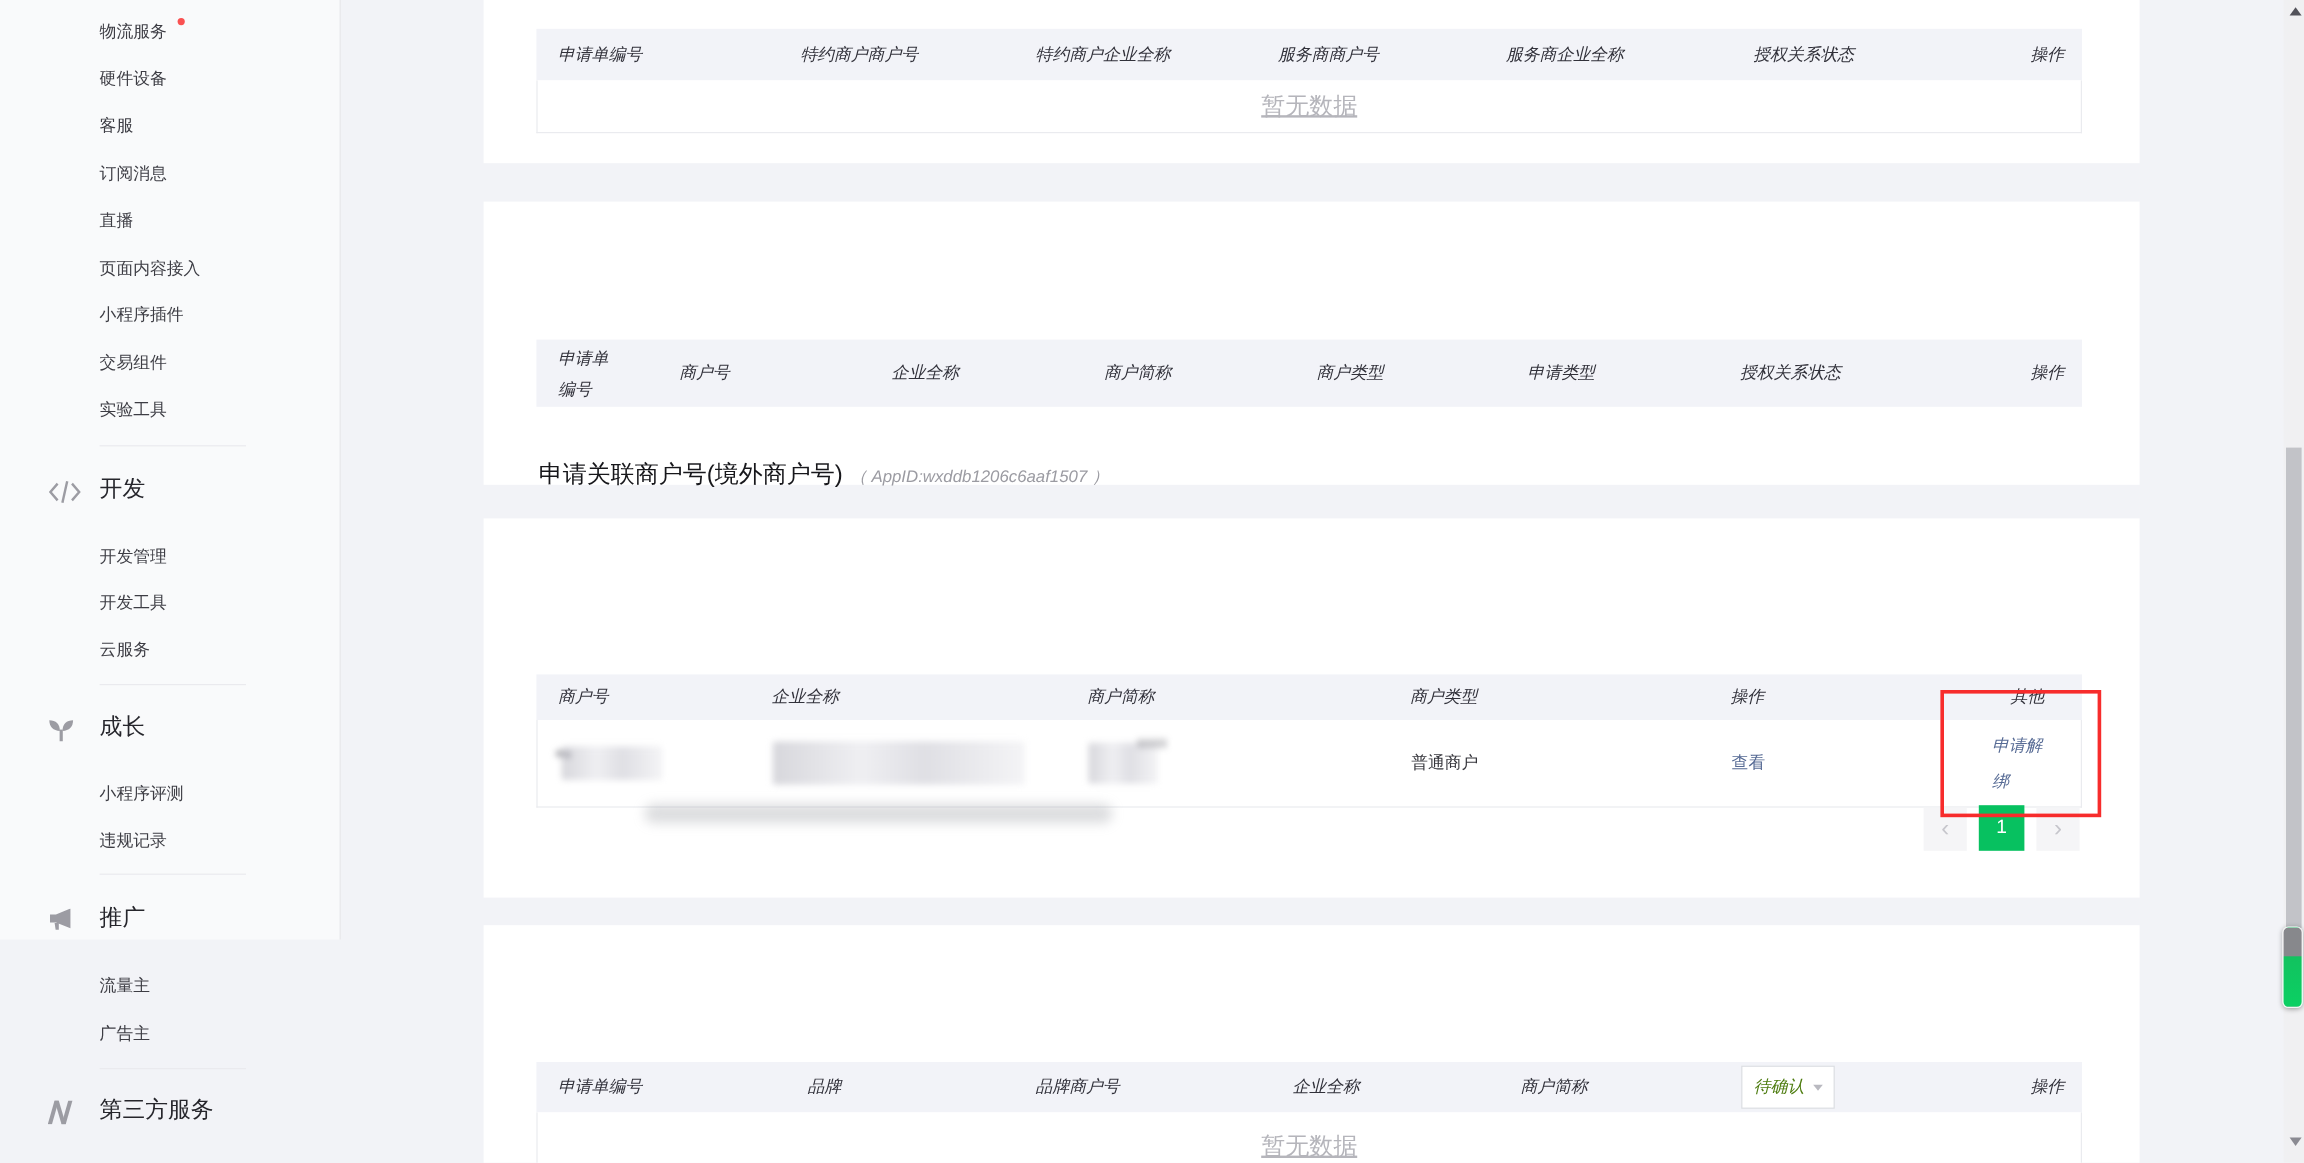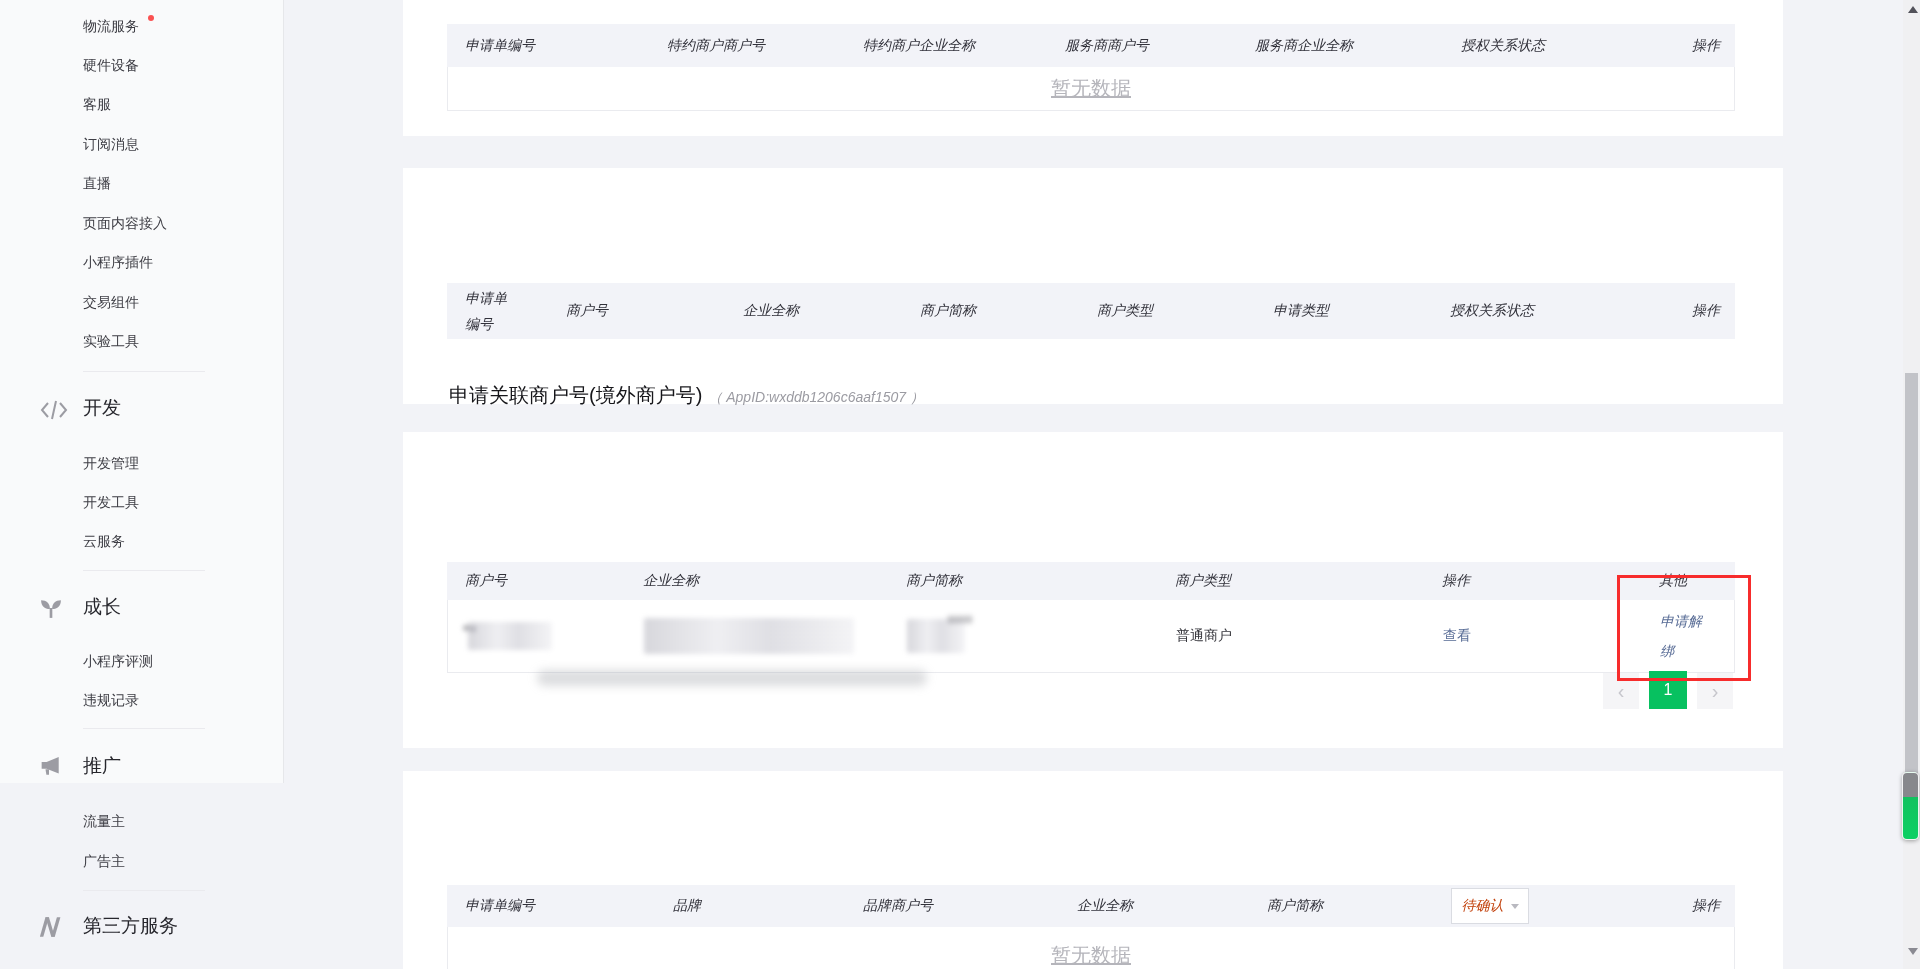--- a/index.html
+++ b/index.html
@@ -54,21 +54,21 @@
   
   .redbox{position:absolute;left:1214px;top:143px;width:128px;height:100px;border:3px solid #f72c2c;z-index:7;}
 
   
   .pg{position:absolute;width:36px;height:36px;display:flex;align-items:center;justify-content:center;
       background:#f5f5f7;color:#c6c6cc;font-size:20px;cursor:pointer;user-select:none;}
   .pg.current{width:38px;height:38px;background:#07c160;color:#ffffff;font-size:16px;}
 
   
   .filterbox{margin-left:18px;width:76px;height:34px;background:#ffffff;border:1px solid #dadce2;
-             display:flex;align-items:center;justify-content:center;gap:7px;font-size:14px;color:#c2410c;cursor:pointer;}
+             display:flex;align-items:center;justify-content:center;gap:7px;font-size:14px;color:#4d7c0f;cursor:pointer;}
   .tri{width:0;height:0;border-left:4px solid transparent;border-right:4px solid transparent;border-top:5px solid #b9b9c0;}
 
   
   .sbtrack{position:absolute;left:1903px;top:0;width:17px;height:969px;background:#f0f0f2;}
   .sbarrow{position:absolute;left:1908px;width:0;height:0;cursor:pointer;}
   .sbup{top:6px;border-left:5px solid transparent;border-right:5px solid transparent;border-bottom:7px solid #52525a;}
   .sbdown{top:948px;border-left:5px solid transparent;border-right:5px solid transparent;border-top:7px solid#8a8a92;}
   .sbthumb{position:absolute;left:1905px;top:373px;width:13px;height:434px;background:#c2c3c8;cursor:pointer;}
   .greenpill{position:absolute;left:1902px;top:772px;width:15px;height:66px;border-radius:5px;z-index:8;
              border:1px solid rgba(255,255,255,.9);box-shadow:0 1px 4px rgba(0,0,0,.35);
@@ -182,21 +182,21 @@
     <div class="cardtitle" style="top:481px">
       <span class="big" style="top:0">已关联商户号</span>
     </div>
     <div class="tbl" style="top:130px">
       <div class="thead" style="height:38px">
         <div class="th" style="width:178px">商户号</div>
         <div class="th" style="width:263px">企业全称</div>
         <div class="th" style="width:269px">商户简称</div>
         <div class="th" style="width:267px">商户类型</div>
         <div class="th" style="width:217px">操作</div>
-        <div class="th last" style="text-align:left;padding-left:18px">其他</div>
+        <div class="th last" style="text-align:center;padding-left:18px">其他</div>
       </div>
       <div class="trow">
         <div class="td" style="width:178px">
           <div class="blur b1">
               <span class="speck speck1"></span>
             </div>
         </div>
         <div class="td" style="width:263px">
           <div class="blur b2"></div>
         </div>

